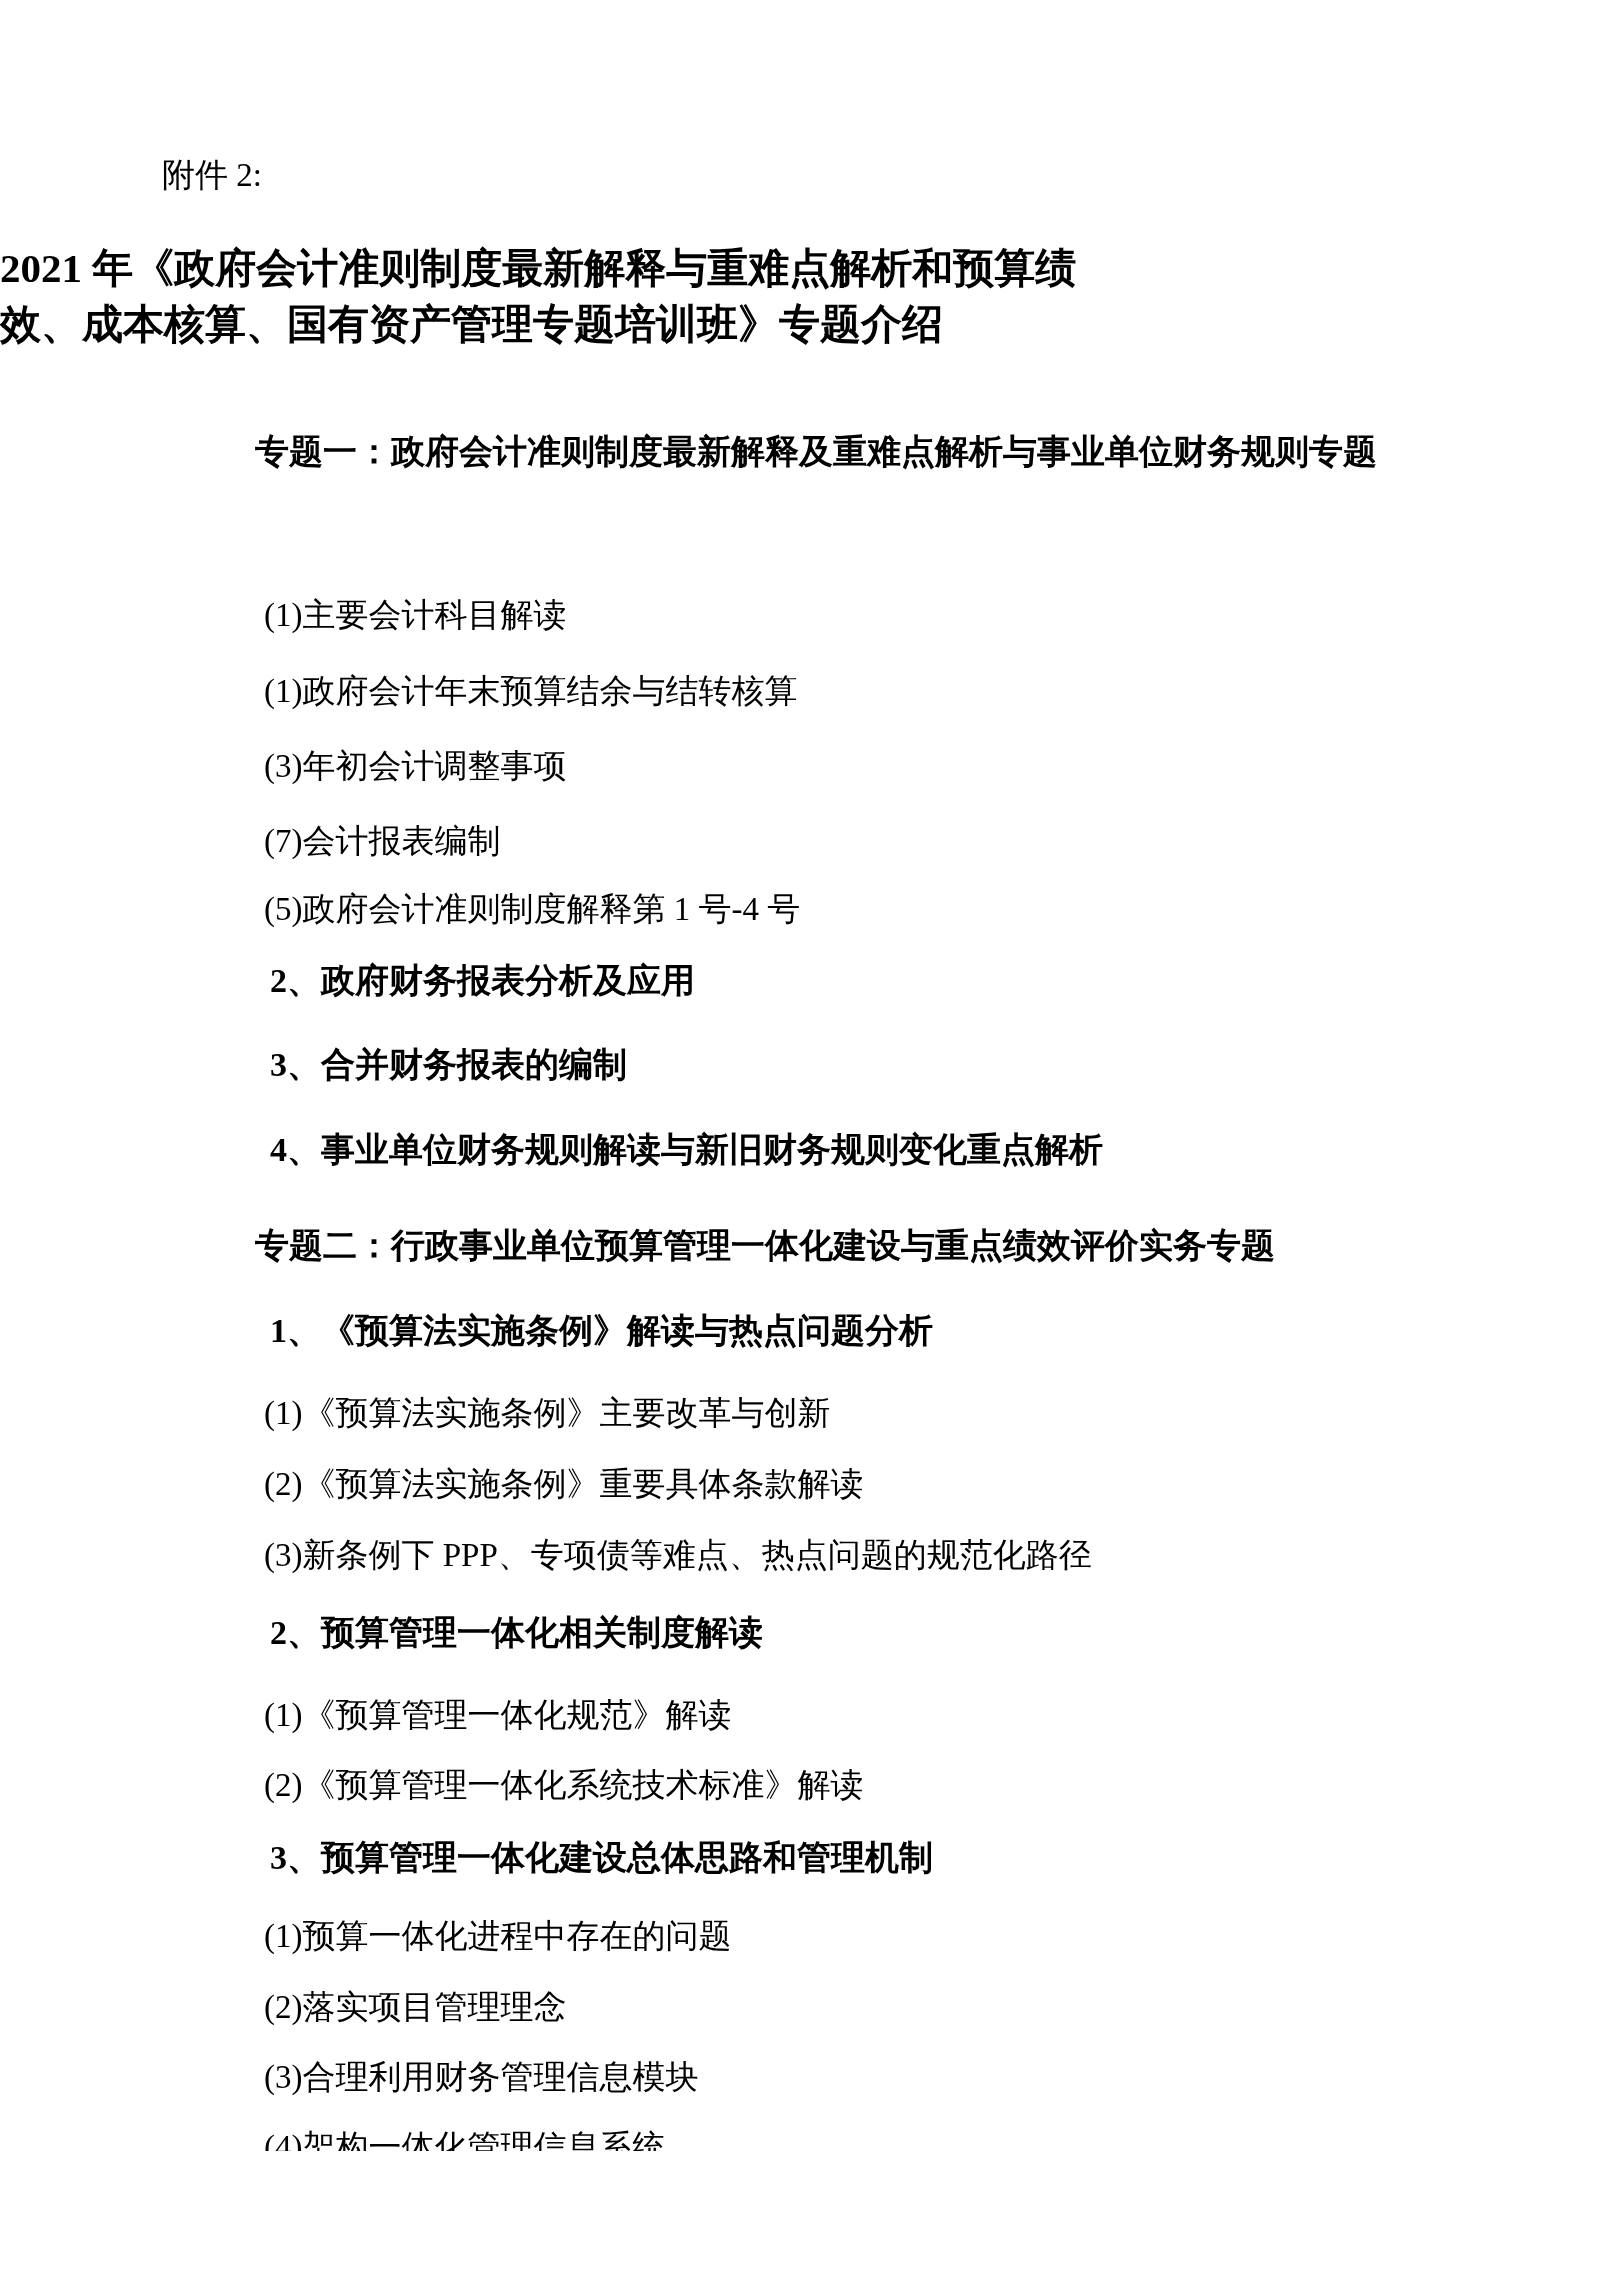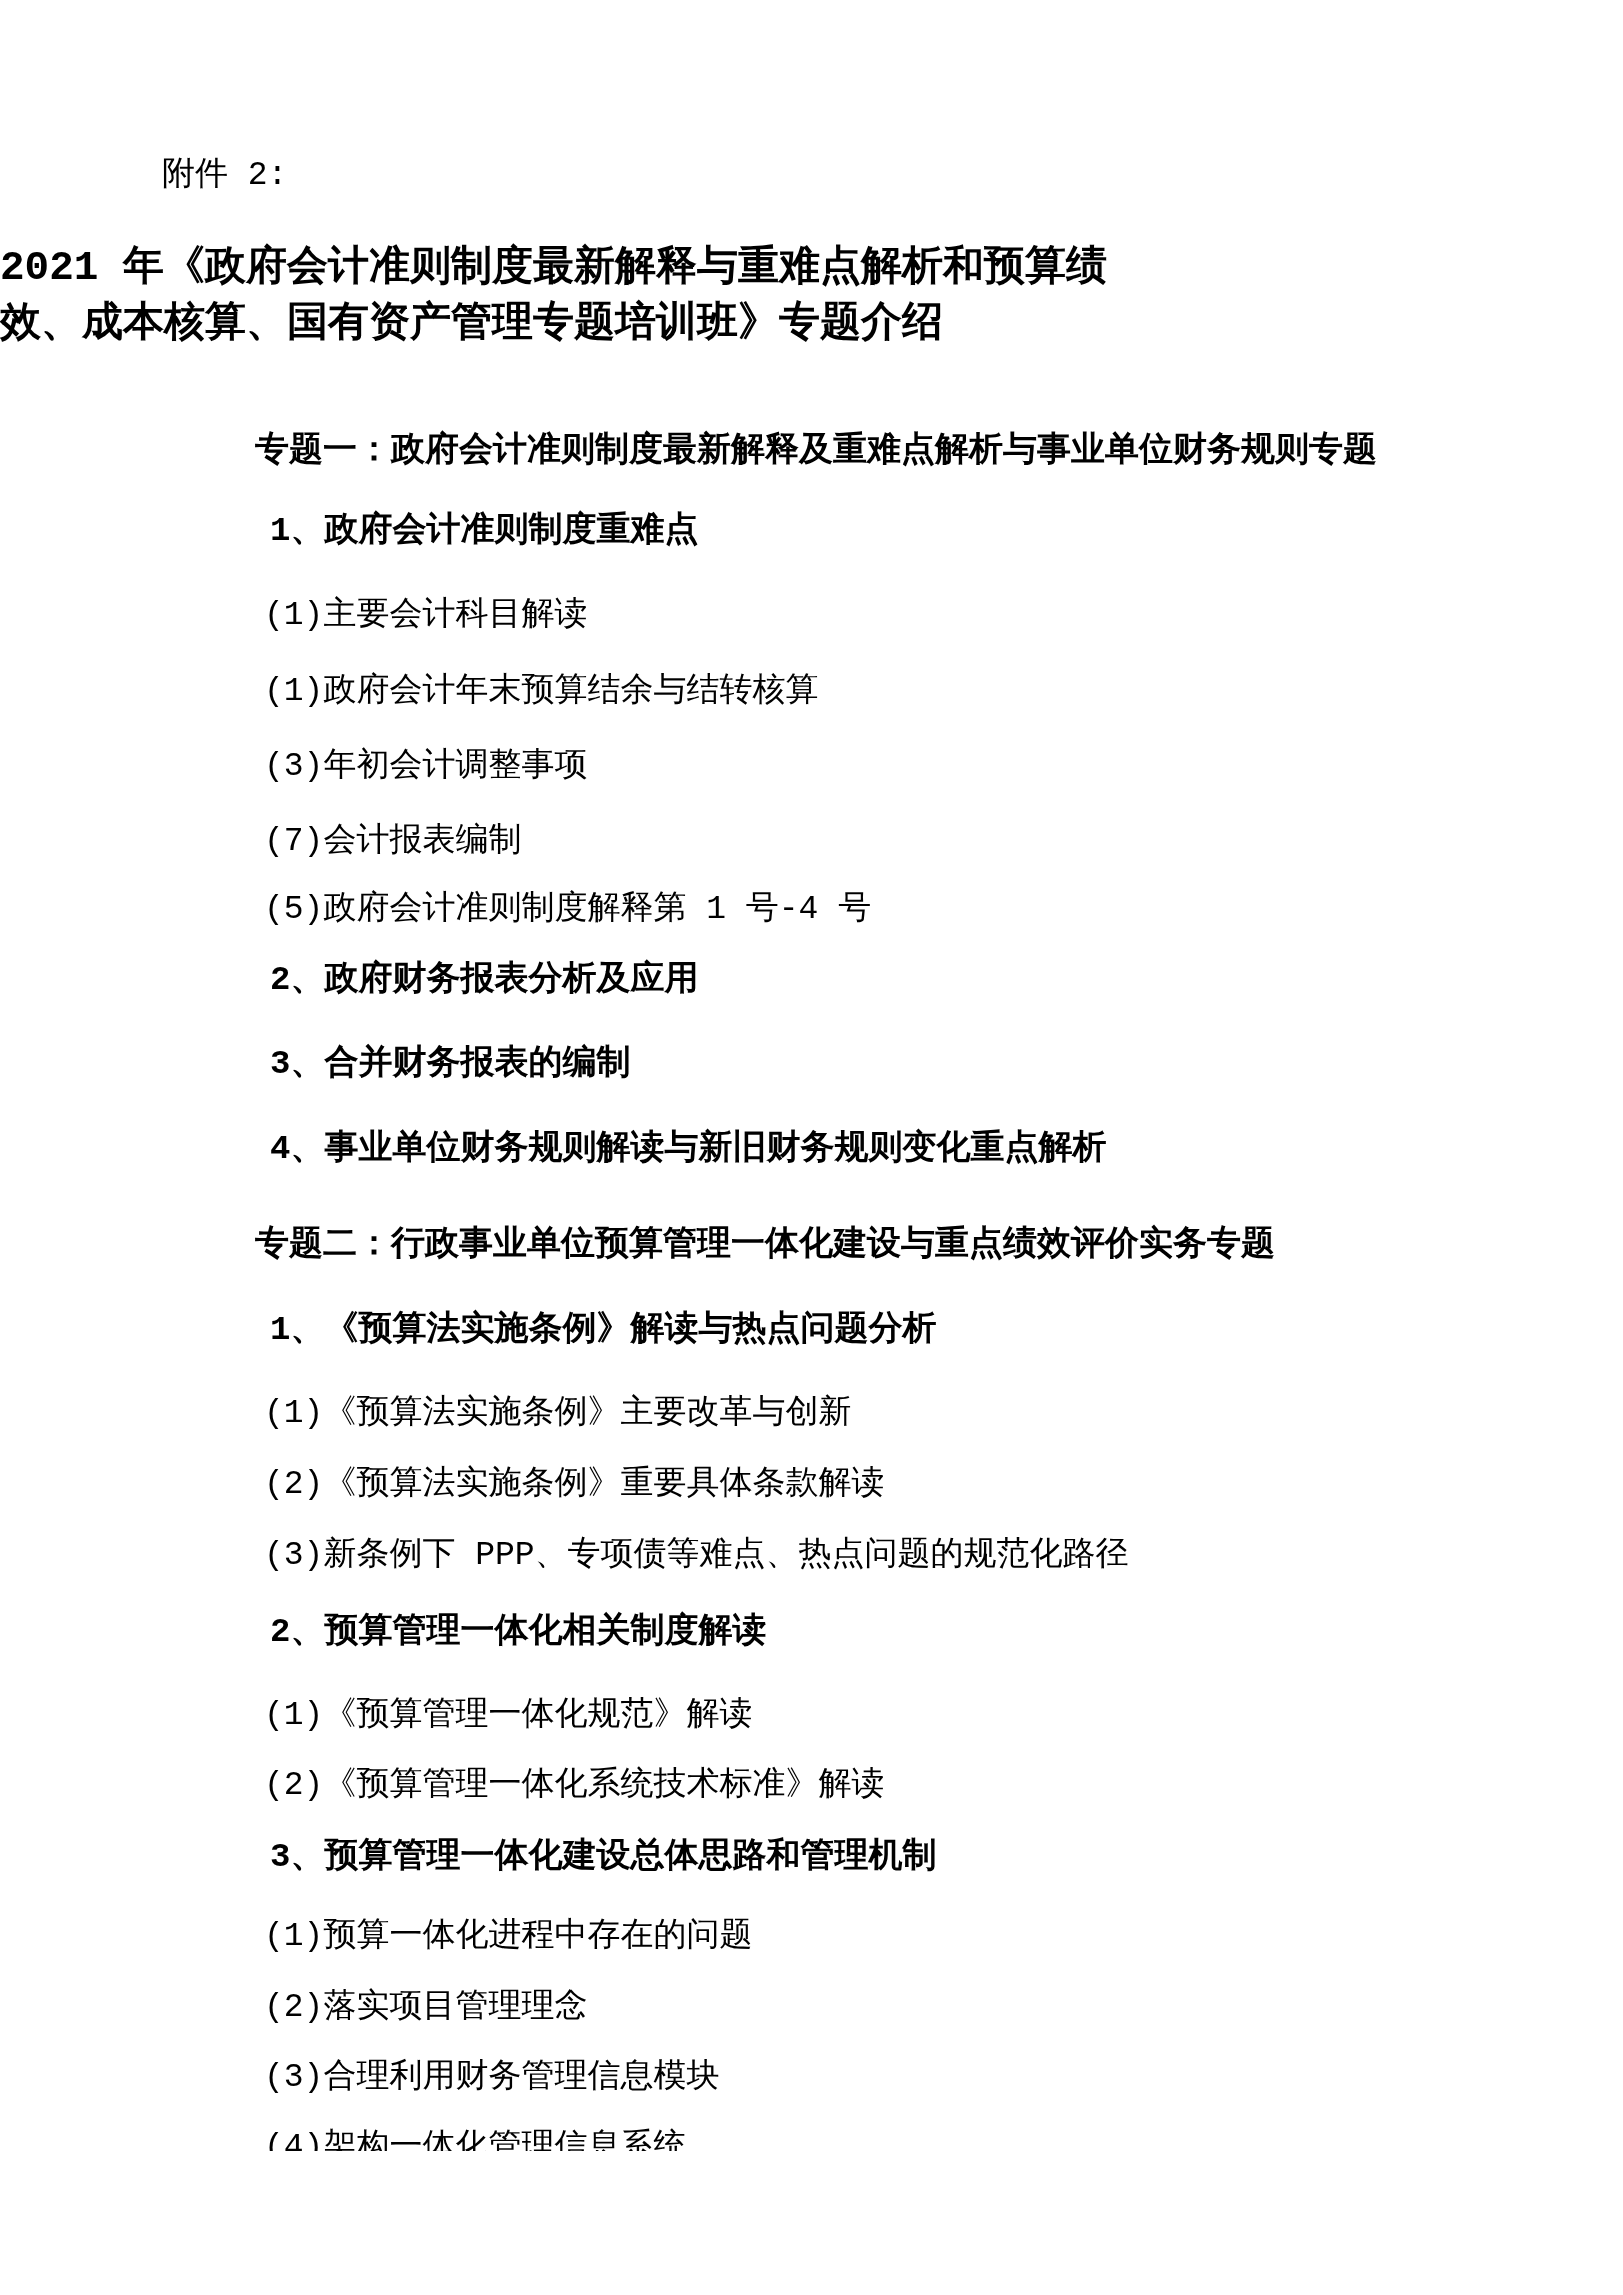--- a/index.html
+++ b/index.html
@@ -6,21 +6,21 @@
     margin: 0;
     padding: 0;
     background: #ffffff;
   }
   .page {
     position: relative;
     width: 1623px;
     height: 2151px;
     background: #ffffff;
     color: #000000;
-    font-family: Liberation Mono, monospace;
+    font-family: Liberation Serif, serif;
     overflow: hidden;
   }
   .line {
     position: absolute;
     white-space: nowrap;
     line-height: 1.15;
   }
   .attachment {
     left: 162px;
     font-size: 33px;
@@ -59,21 +59,20 @@
 <div class="page">
 
   <div class="line attachment" style="top:157px">附件 2:</div>
 
   <div class="line title" style="top:245px">2021 年《政府会计准则制度最新解释与重难点解析和预算绩</div>
 
   <div class="line title" style="top:301px">效、成本核算、国有资产管理专题培训班》专题介绍</div>
 
   <div class="line topic" style="top:432px">专题一：政府会计准则制度最新解释及重难点解析与事业单位财务规则专题</div>
 
-  <div class="line num" style="top:512px">1、政府会计准则制度重难点</div>
 
   <div class="line sub" style="top:597px">(1)主要会计科目解读</div>
 
   <div class="line sub" style="top:673px">(1)政府会计年末预算结余与结转核算</div>
 
   <div class="line sub" style="top:748px">(3)年初会计调整事项</div>
 
   <div class="line sub" style="top:823px">(7)会计报表编制</div>
 
   <div class="line sub" style="top:891px">(5)政府会计准则制度解释第 1 号-4 号</div>

